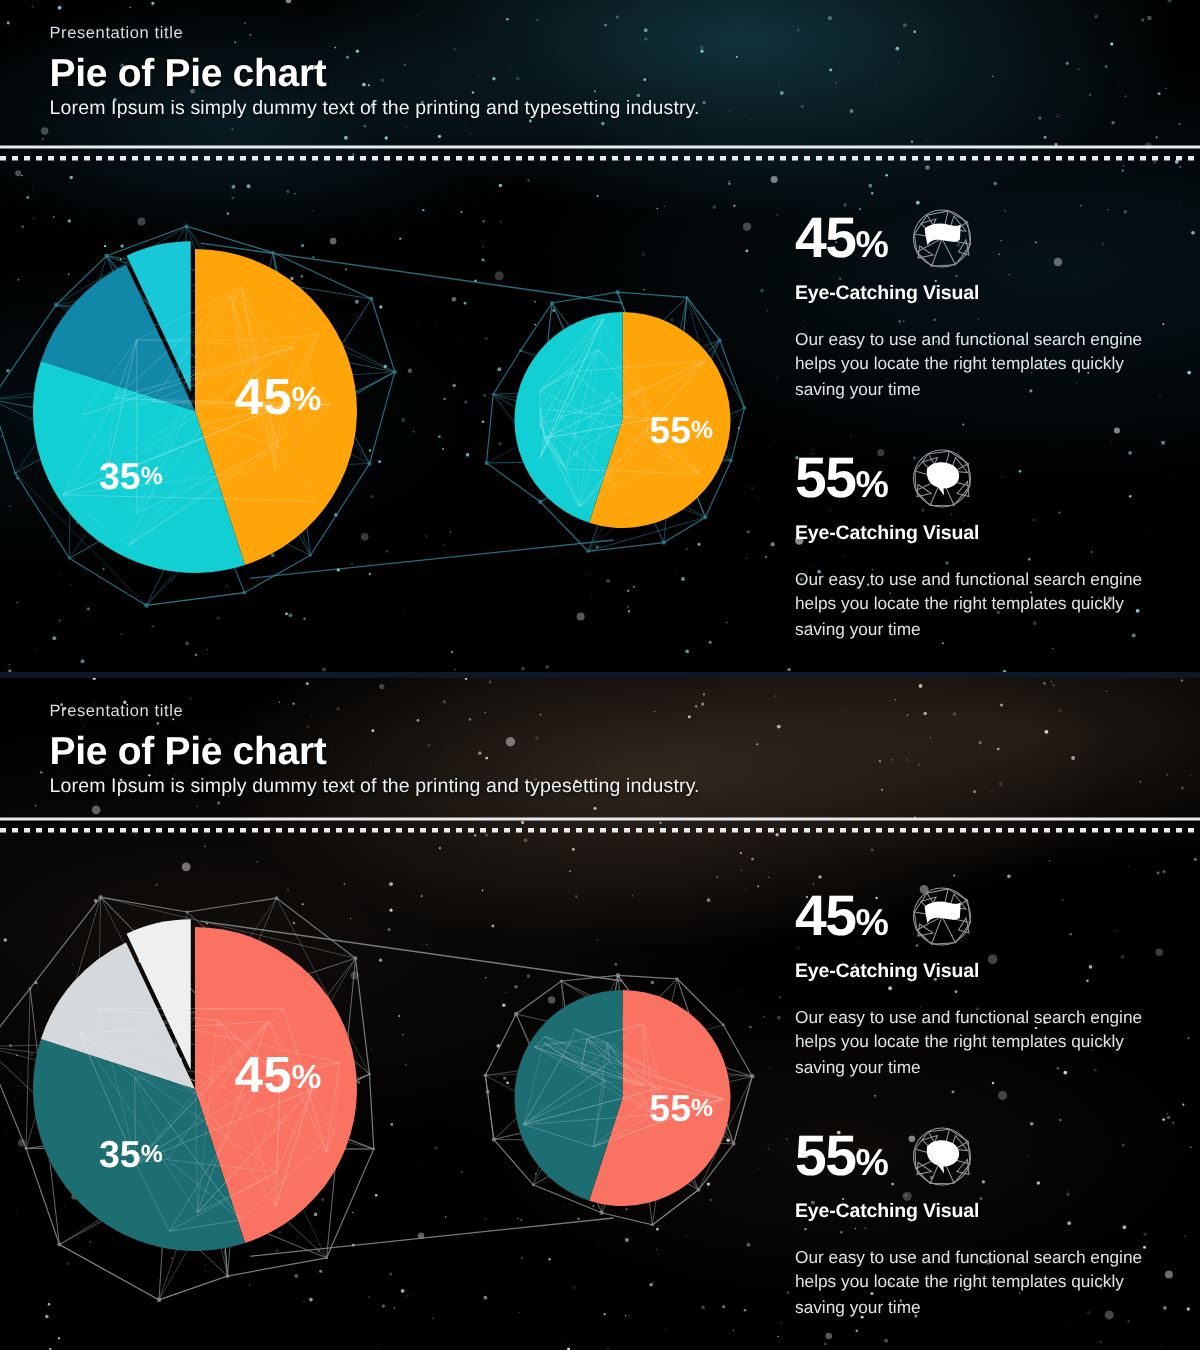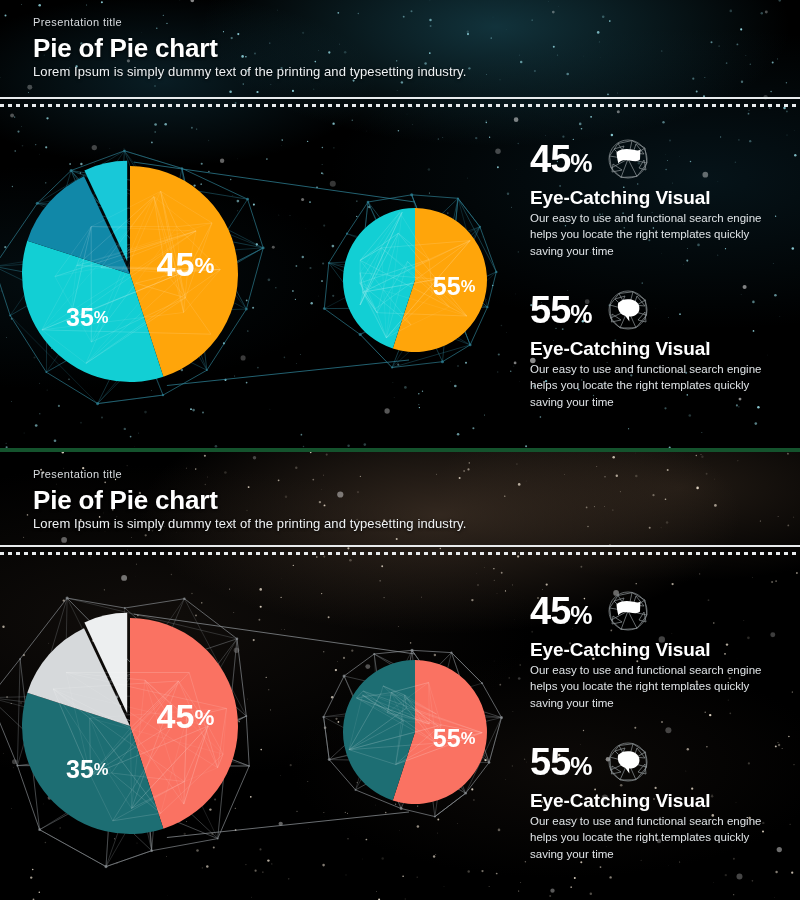--- a/index.html
+++ b/index.html
@@ -1,21 +1,21 @@
 <!DOCTYPE html>
 <html><head>
 <meta charset="utf-8">
 <style>
   html,body{margin:0;padding:0;background:#000;}
   body{
     width:800px;height:900px;overflow:hidden;
     font-family:"Liberation Sans", sans-serif;
     color:#fff; position:relative;
   }
-  .deck{position:relative;width:800px;height:892px;background:#14532d;}
+  .deck{position:relative;width:800px;height:892px;background:#0f172a;}
 
   
   .slide{position:absolute;left:0;width:800px;overflow:hidden;}
   #slide-1{top:0;height:448px;}
   #slide-2{top:452px;height:448px;}
 
   .starfield{position:absolute;inset:0;overflow:hidden;}
   .sf-base{position:absolute;inset:0;}
   .sf-blue{
     background:
@@ -72,24 +72,24 @@
   
   .legend{position:absolute;left:530px;top:26px;width:262px;}
   .legend-block{position:relative;margin-bottom:28px;}
   .pct-row{display:flex;align-items:center;gap:14px;height:46px;}
   .pct{
     font-size:38px;font-weight:700;line-height:1;color:#fff;letter-spacing:-1px;
   }
   .pct .sym{font-size:25px;font-weight:700;}
   .badge{width:44px;height:44px;flex:0 0 44px;position:relative;}
   .hd{
-    font-size:19px;font-weight:700;color:#fff;margin-top:5px;letter-spacing:-.1px;
+    font-size:13px;font-weight:700;color:#fff;margin-top:5px;letter-spacing:-.1px;
   }
   .desc{
-    font-size:11.5px;line-height:1.42;color:#dfe3e6;margin-top:1px;font-weight:400;
+    font-size:11.5px;line-height:1.42;color:#dfe3e6;margin-top:17px;font-weight:400;
     max-width:252px;
   }
 </style>
 </head>
 <body>
 
 <div class="deck">
 
   <section class="slide" id="slide-1">
     <div class="starfield">

